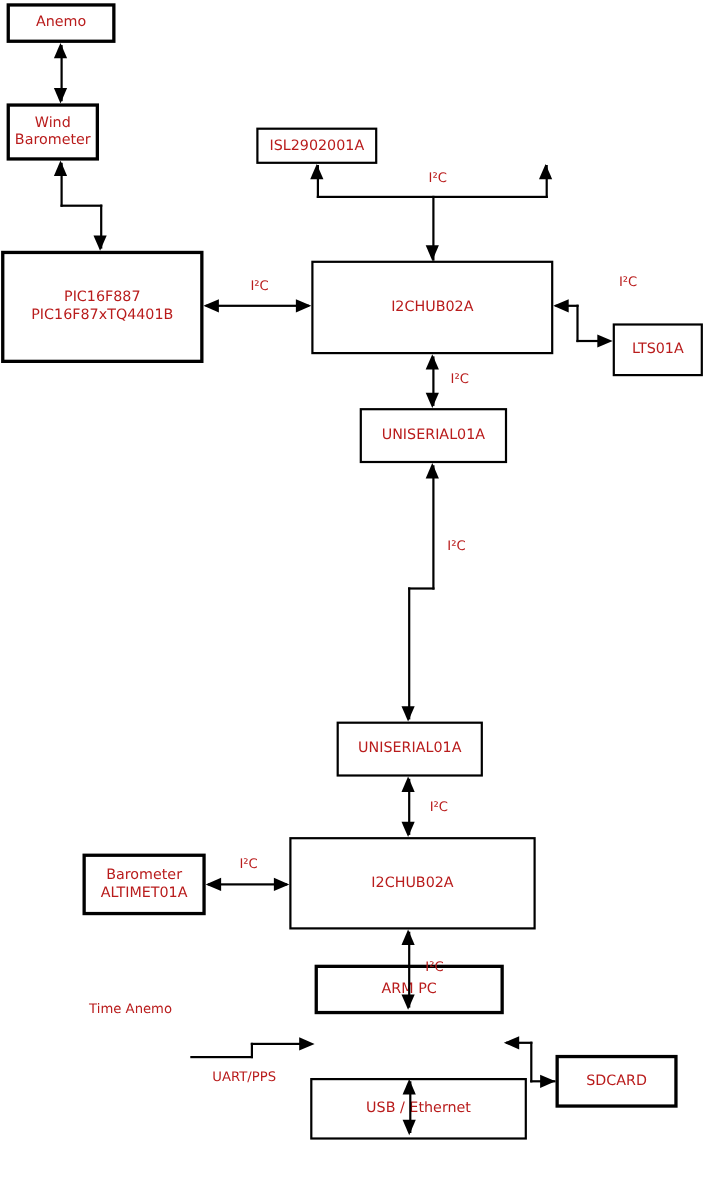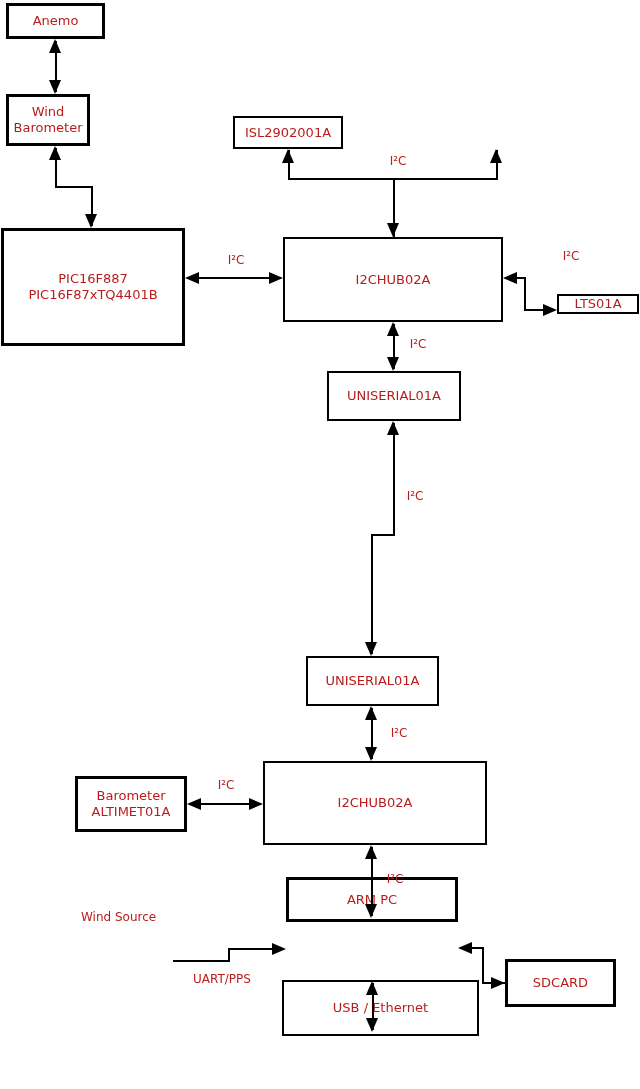--- a/index.html
+++ b/index.html
@@ -34,35 +34,35 @@
 
   <div class="node thick" style="left:6px;top:3px;width:99px;height:36px">
     <span>Anemo</span>
   </div>
 
   <div class="node thick" style="left:6px;top:94px;width:84px;height:52px">
     <span>Wind</span>
     <span>Barometer</span>
   </div>
 
-  <div class="node thick" style="left:1px;top:228px;width:184px;height:118px">
+  <div class="node thick" style="left:1px;top:228px;width:184px;height:102px">
     <span>PIC16F887</span>
     <span>PIC16F87xTQ4401B</span>
   </div>
 
   <div class="node" style="left:233px;top:116px;width:110px;height:33px">
     <span>ISL2902001A</span>
   </div>
 
 
   <div class="node" style="left:283px;top:237px;width:220px;height:85px">
     <span>I2CHUB02A</span>
   </div>
 
-  <div class="node" style="left:557px;top:294px;width:82px;height:20px">
+  <div class="node" style="left:557px;top:294px;width:82px;height:48px">
     <span>LTS01A</span>
   </div>
 
   <div class="node" style="left:327px;top:371px;width:134px;height:50px">
     <span>UNISERIAL01A</span>
   </div>
 
   <div class="node" style="left:306px;top:656px;width:133px;height:50px">
     <span>UNISERIAL01A</span>
   </div>
@@ -156,15 +156,15 @@
   <div class="hl" style="left:460px;top:947px;width:24px;height:2px"></div>
   <div class="vl" style="left:482px;top:947px;width:2px;height:37px"></div>
   <div class="hl" style="left:482px;top:982px;width:23px;height:2px"></div>
   <div class="arr arr-left" style="left:458px;top:942px"></div>
   <div class="arr arr-right" style="left:491px;top:977px"></div>
 
   <div class="vl" style="left:372px;top:983px;width:2px;height:47px"></div>
   <div class="arr arr-up" style="left:366px;top:981px"></div>
   <div class="arr arr-down" style="left:366px;top:1018px"></div>
 
-  <div class="annotation" style="left:81px;top:910px">Wind Source</div>
+  <div class="annotation" style="left:81px;top:910px">Time Anemo</div>
 
 </div>
 
 </body></html>

